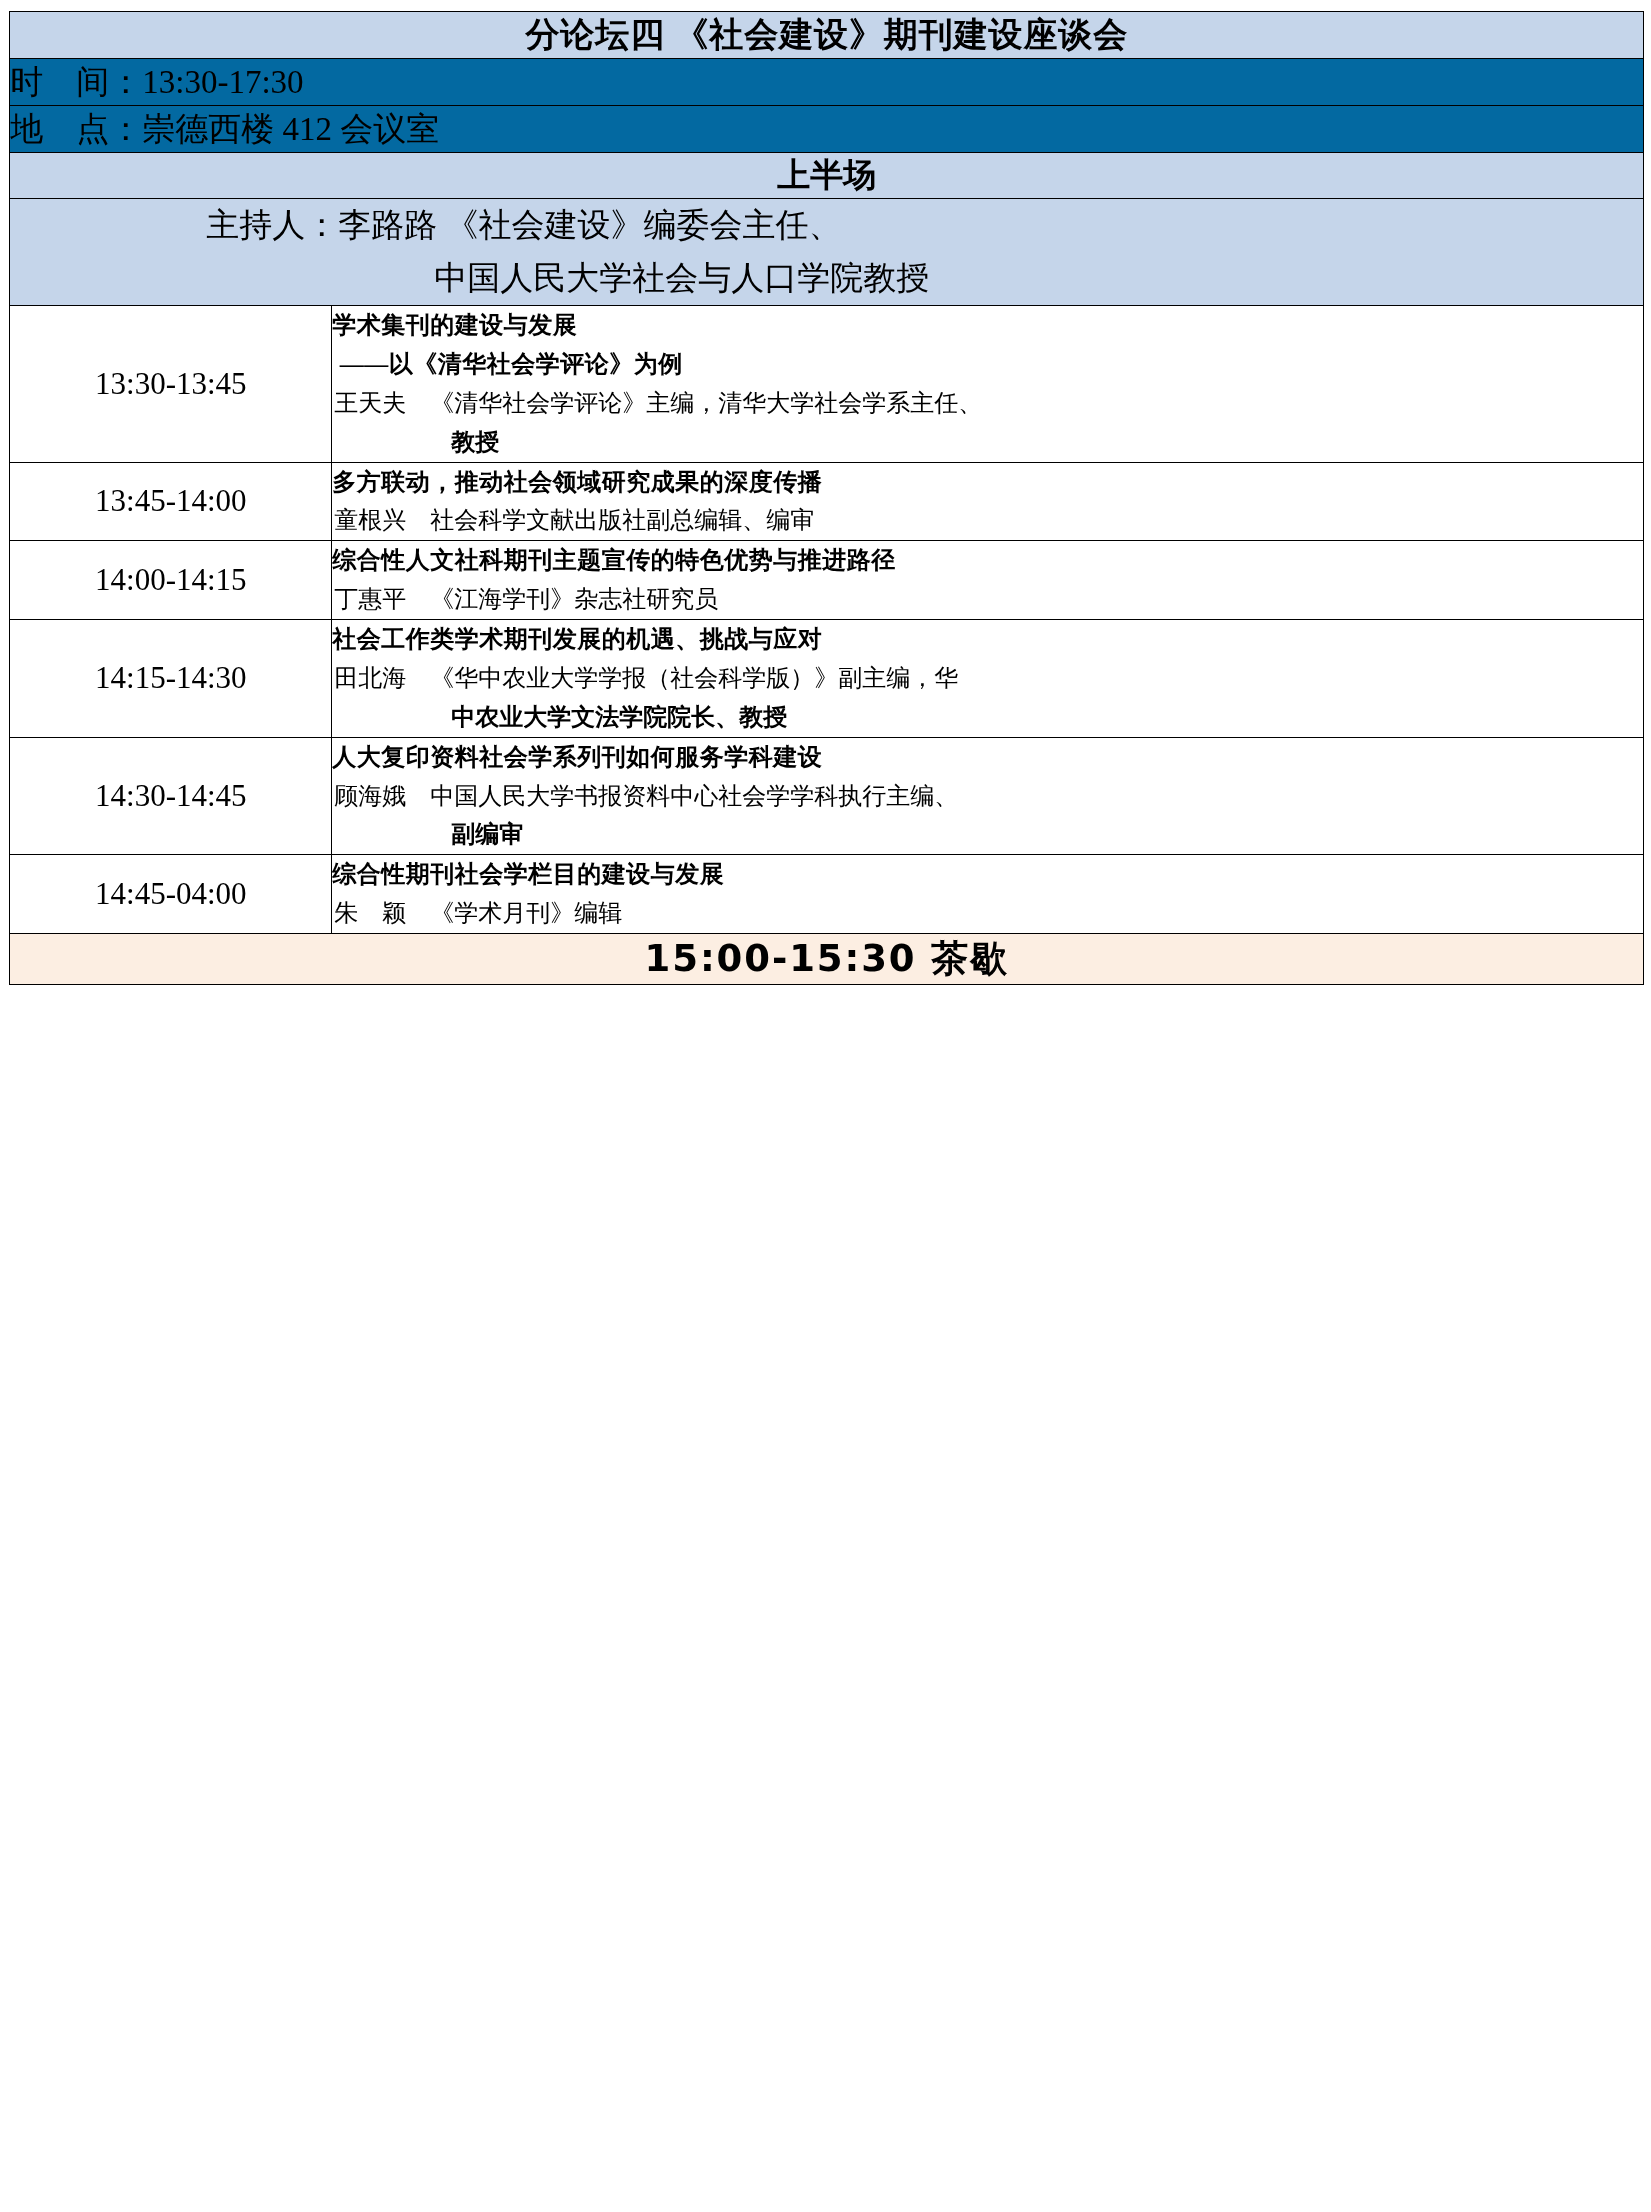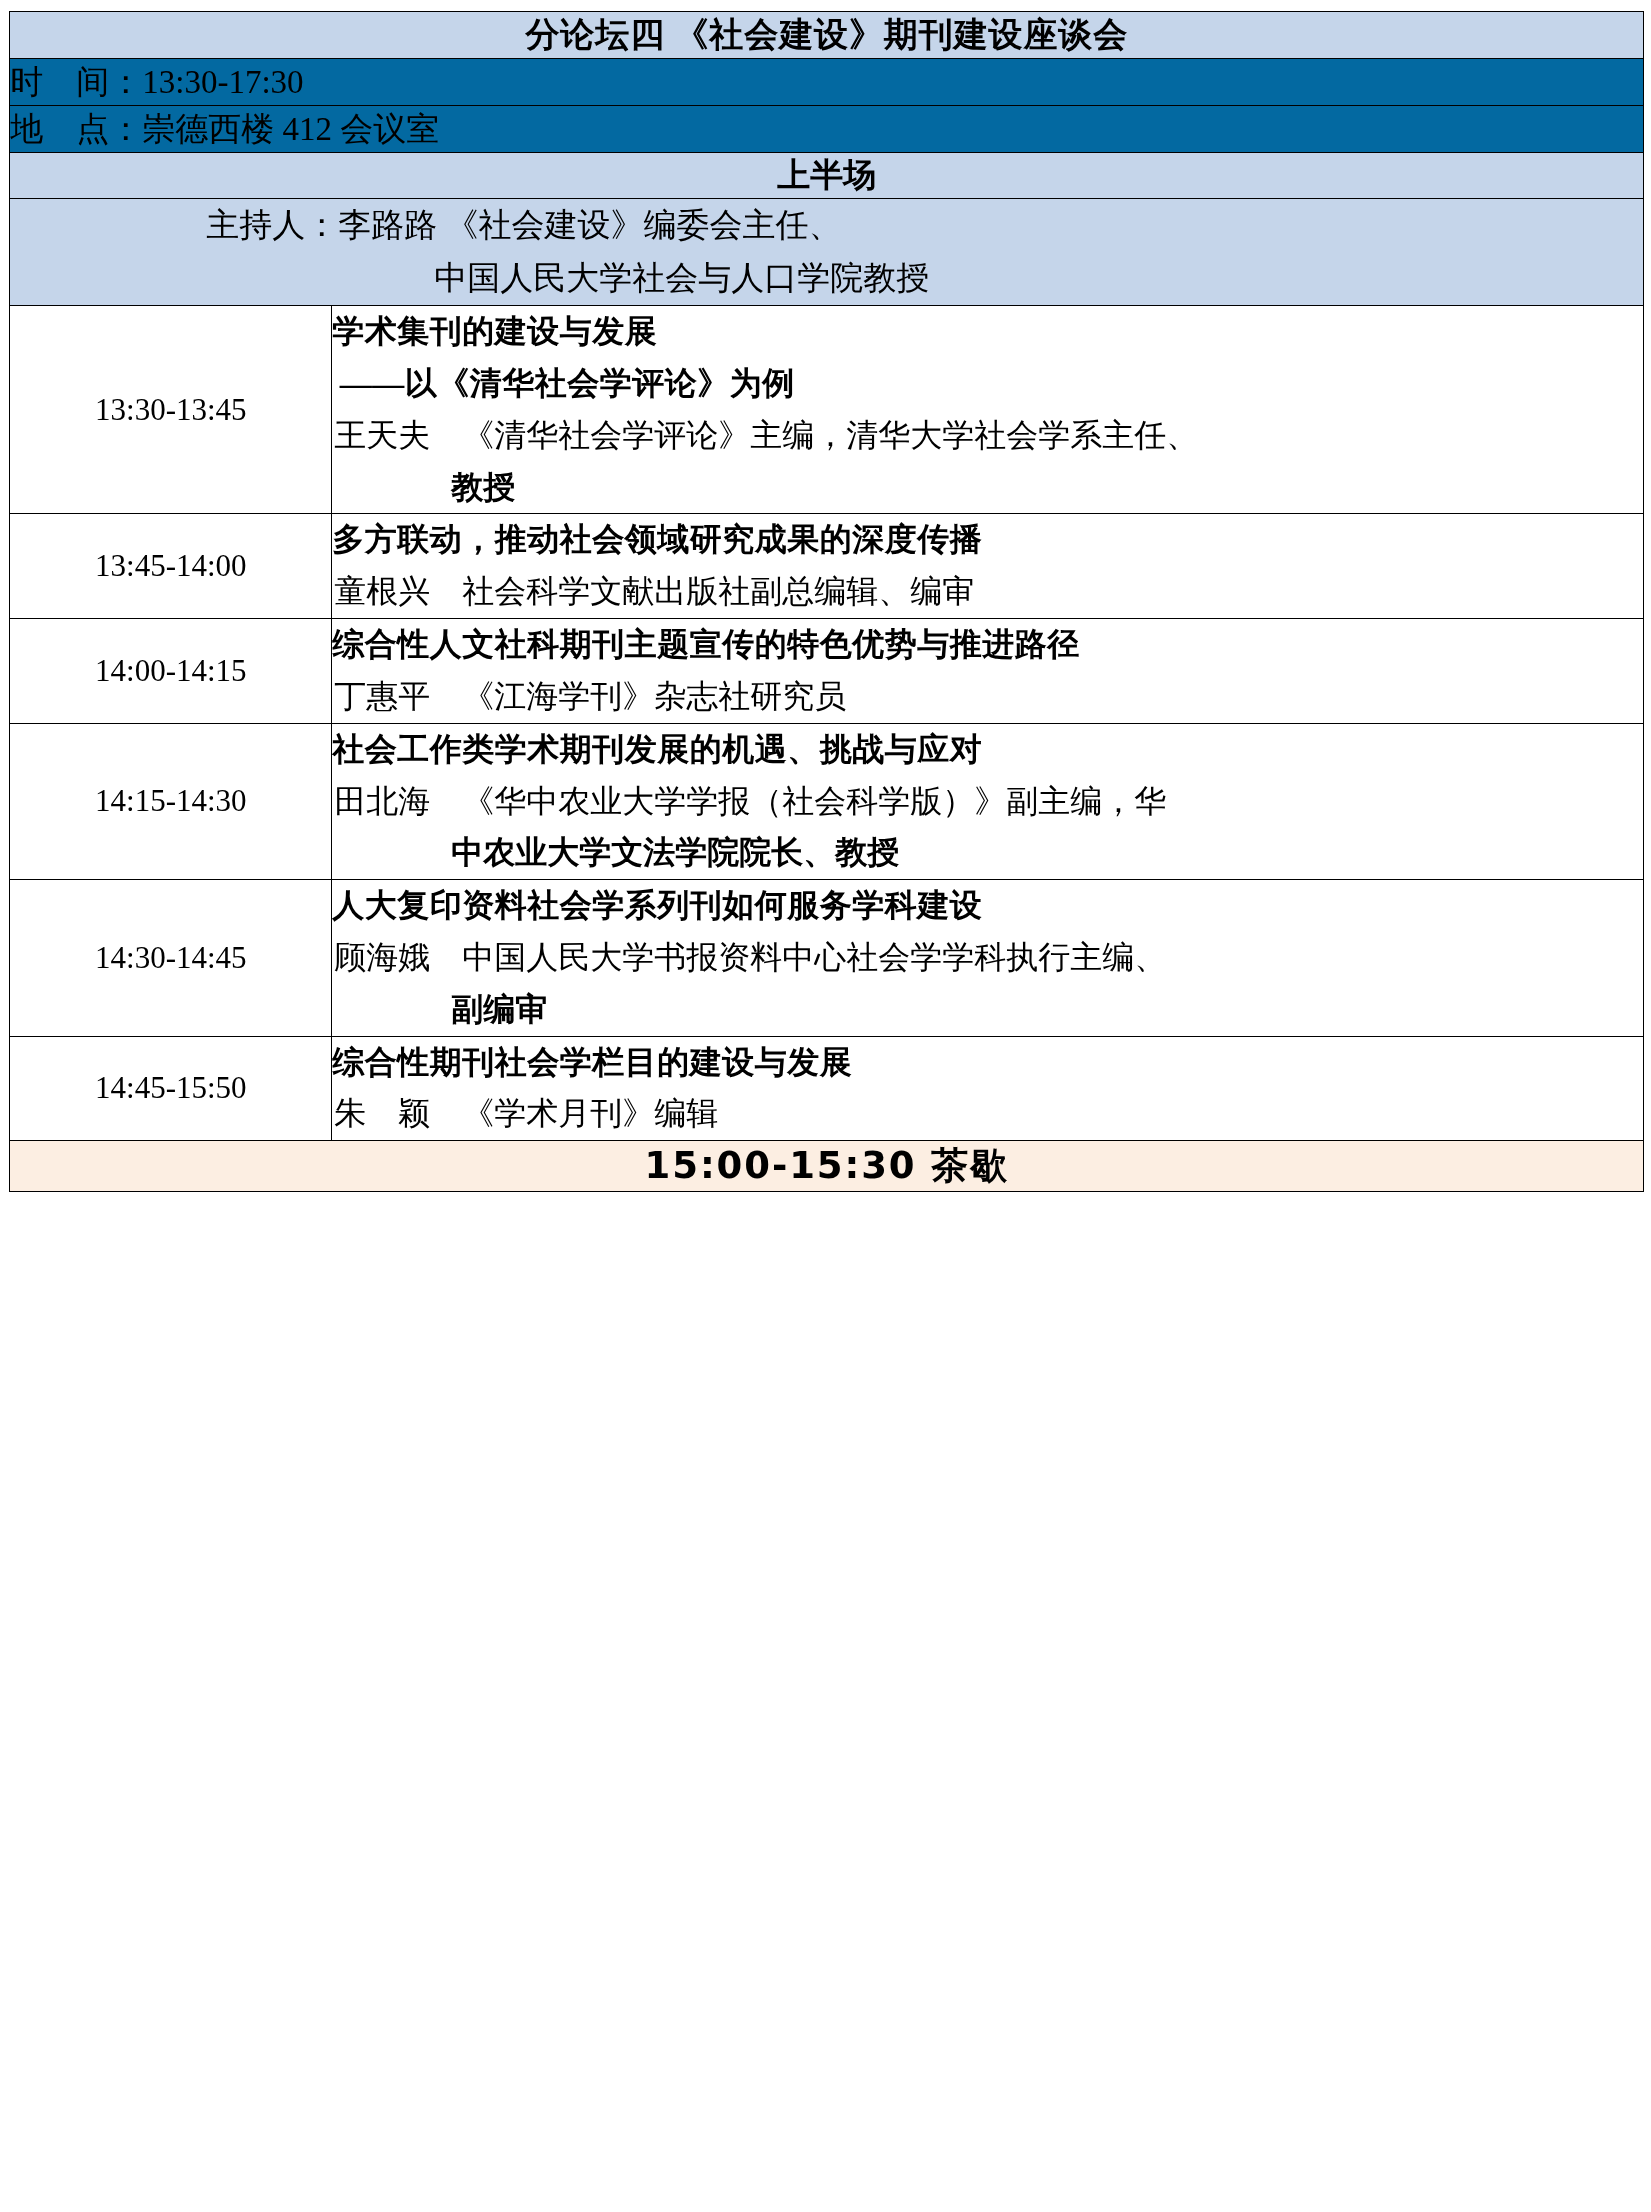--- a/index.html
+++ b/index.html
@@ -64,21 +64,21 @@
   .host .line2 { text-align: left; padding-left: 424px; }
 
   .time {
     text-align: center;
     font-size: 31px;
     padding: 9.3px 3.7px;
     line-height: 1.3;
   }
   .body-cell {
     padding: 13px 24px 15px 24px;
-    font-size: 32px;
+    font-size: 24px;
     line-height: 1.62;
   }
   .body-cell .title {
     font-weight: bold;
     letter-spacing: 0.5px;
   }
   .body-cell .subtitle {
     font-weight: bold;
     letter-spacing: 0.5px;
     padding-left: 7.5px;
@@ -168,21 +168,21 @@
       <tr>
         <td class="time">14:30-14:45</td>
         <td class="body-cell">
           <div class="title">人大复印资料社会学系列刊如何服务学科建设</div>
           <div class="speaker">顾海娥　中国人民大学书报资料中心社会学学科执行主编、</div>
           <div class="cont">副编审</div>
         </td>
       </tr>
 
       <tr>
-        <td class="time">14:45-15:50</td>
+        <td class="time">14:45-04:00</td>
         <td class="body-cell">
           <div class="title">综合性期刊社会学栏目的建设与发展</div>
           <div class="speaker">朱　颖　《学术月刊》编辑</div>
         </td>
       </tr>
 
       <tr class="break-row">
         <td colspan="2">15:00-15:30  茶歇</td>
       </tr>
     </tbody>

